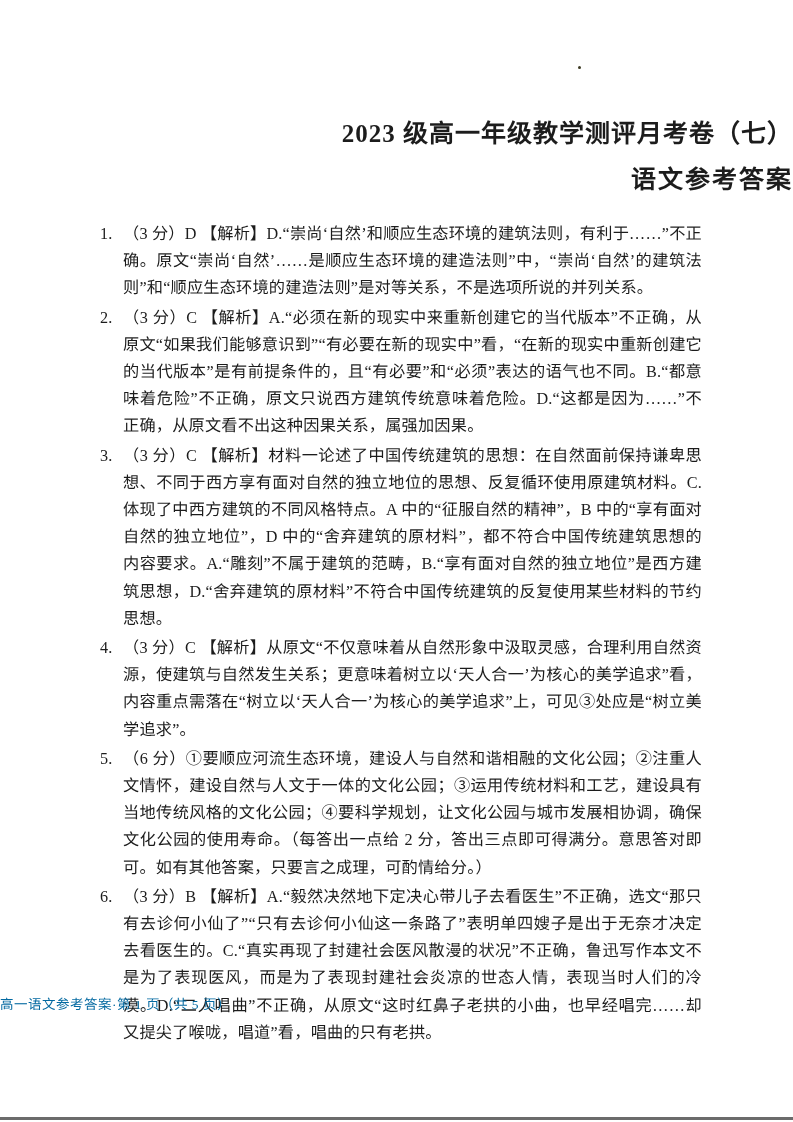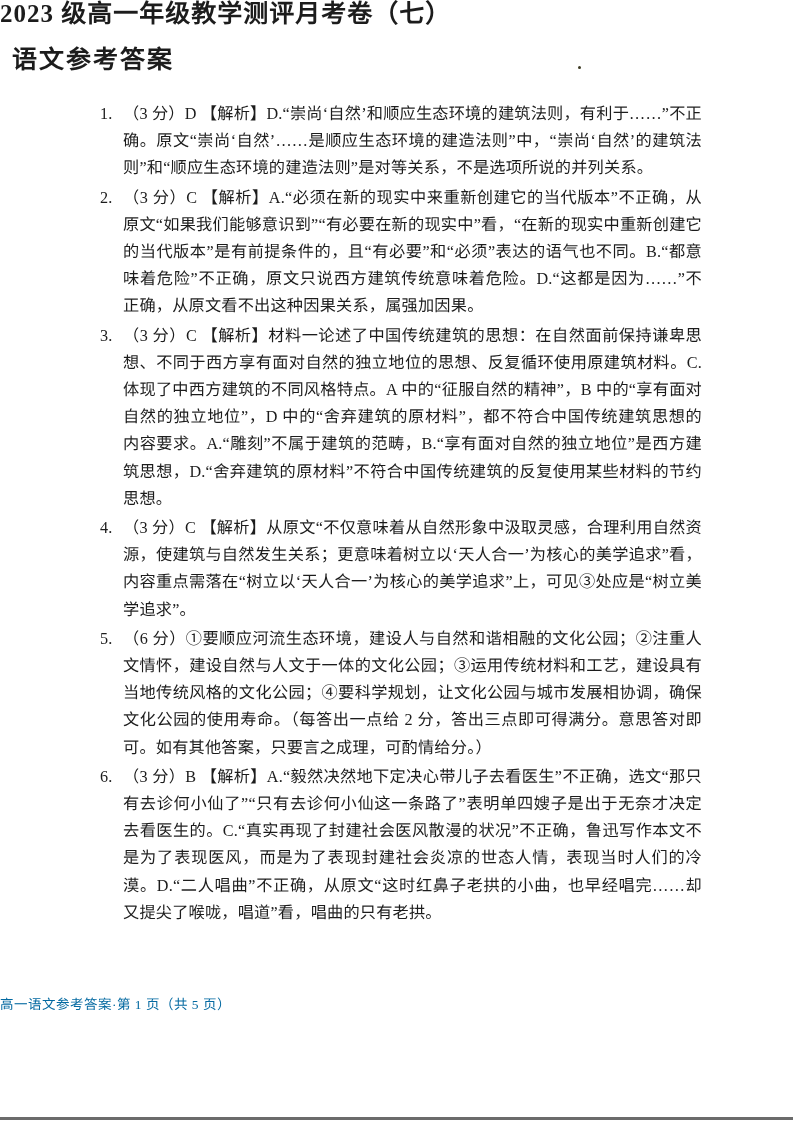--- a/index.html
+++ b/index.html
@@ -23,21 +23,22 @@
   .scan-dot {
     position: absolute;
     left: 578px;
     top: 66px;
     width: 3px;
     height: 3px;
     background: #3c3a22;
     border-radius: 50%;
   }
   .title-block {
-    text-align: left;
+    padding-top: 120px;
+    text-align: right;
   }
   .title-line1 {
     font-size: 25px;
     font-weight: bold;
     letter-spacing: 1px;
     line-height: 28px;
   }
   .title-line2 {
     font-size: 25px;
     font-weight: bold;

